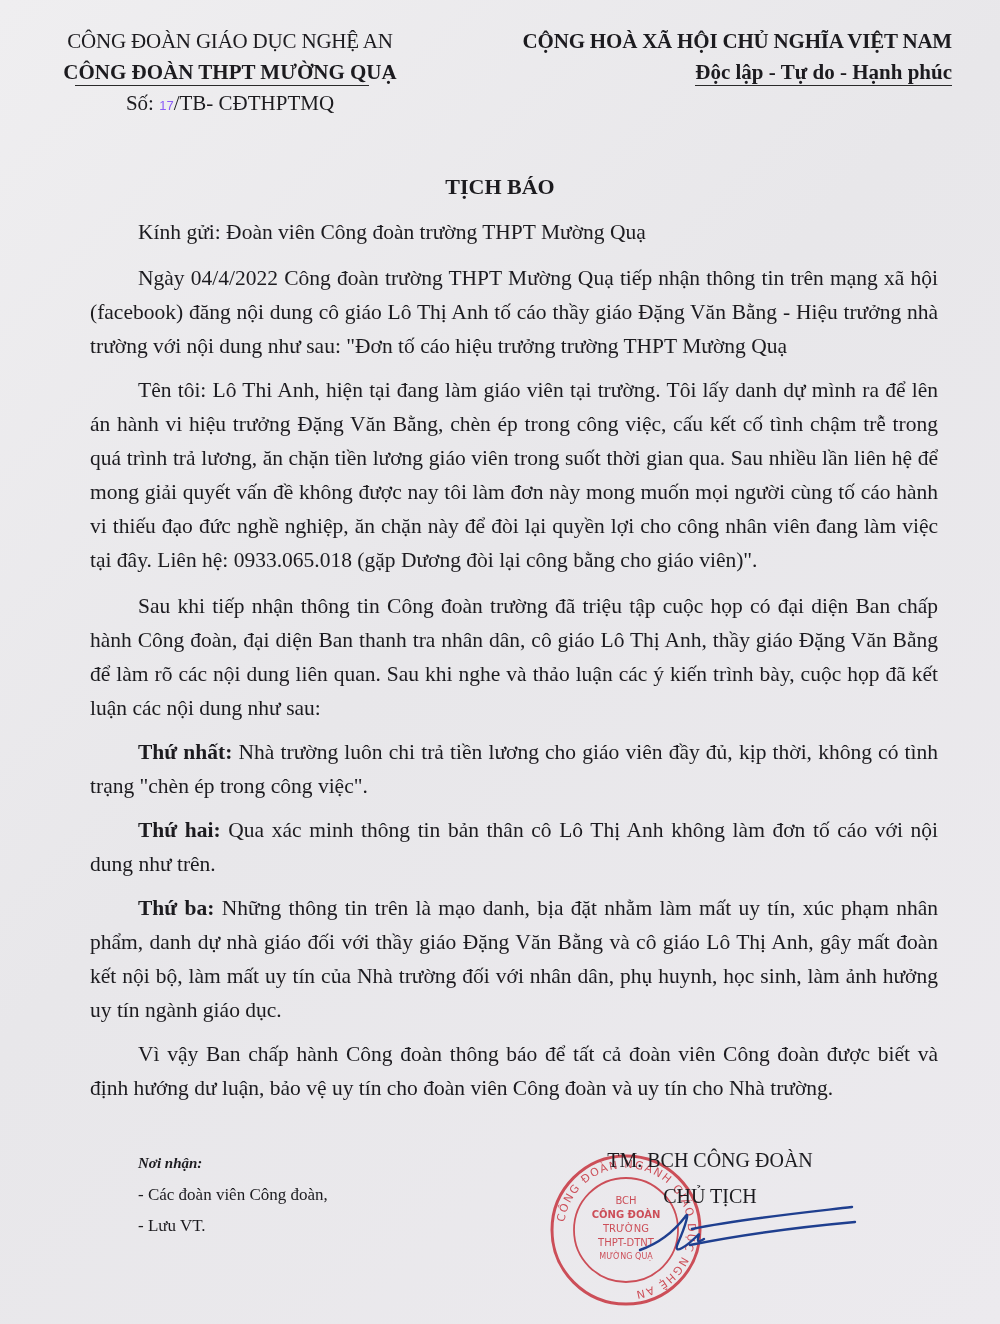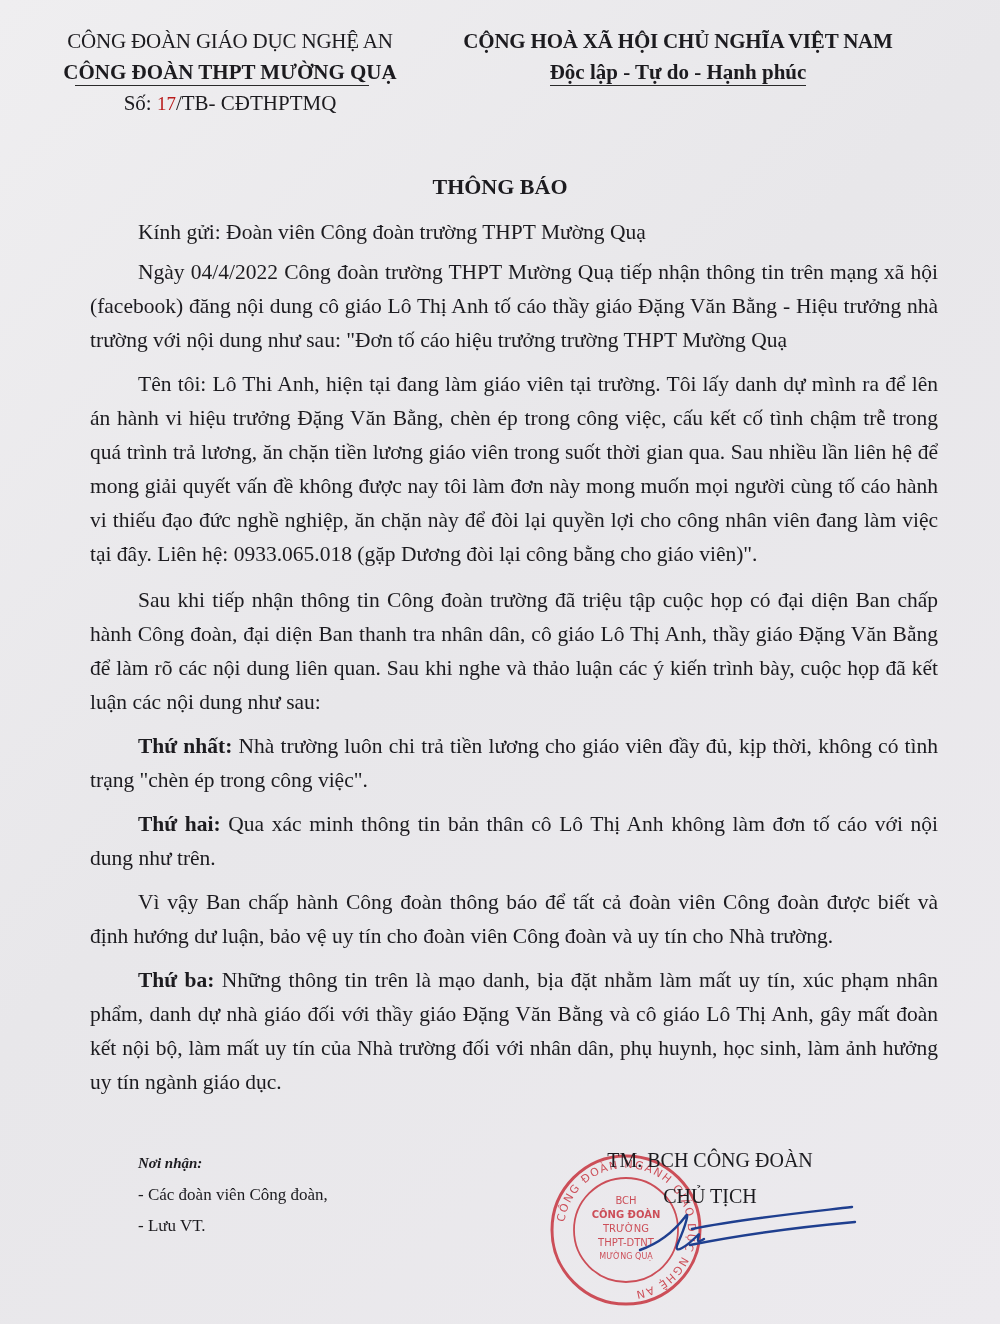--- a/index.html
+++ b/index.html
@@ -39,30 +39,30 @@
     .header-left .org-name::after {
       content: "";
       position: absolute;
       left: 12px; right: 28px;
       bottom: 2px;
       height: 1.5px;
       background: #2a2a2a;
     }
     .header-left .doc-number { }
     .doc-number .handwritten {
-      color: #b91c1c;
-      font-family: Liberation Serif, serif;
-      font-size: 19px;
+      color: #8b5cf6;
+      font-family: Liberation Sans, sans-serif;
+      font-size: 13px;
     }
     .header-right {
       position: absolute;
-      left: 428px;
+      left: 452px;
       top: 26px;
       width: 500px;
-      text-align: center;
+      text-align: right;
       font-size: 21px;
       line-height: 31px;
     }
     .header-right .nation {
       font-weight: bold;
       letter-spacing: -0.2px;
     }
     .header-right .motto {
       font-weight: bold;
       display: inline-block;
@@ -89,21 +89,21 @@
       top: 215px;
       width: 848px;
       font-size: 21.5px;
       line-height: 34px;
       text-align: justify;
     }
     .body p {
       margin: 0 0 10px 0;
       text-indent: 48px;
     }
-    .body p.recipient { margin-bottom: 6px; }
+    .body p.recipient { margin-bottom: 12px; }
     .body p.quote-2 { margin-bottom: 12px; }
     .body b { font-weight: bold; }
     .footer-left {
       position: absolute;
       left: 138px;
       top: 1148px;
       font-size: 17px;
       line-height: 31px;
     }
     .footer-left .label {
@@ -160,31 +160,31 @@
     <div class="doc-number">
       <span>Số: </span><span class="handwritten">17</span><span>/TB- CĐTHPTMQ</span>
     </div>
   </div>
 
   <div class="header-right">
     <div class="nation">CỘNG HOÀ XÃ HỘI CHỦ NGHĨA VIỆT NAM</div>
     <div class="motto">Độc lập - Tự do - Hạnh phúc</div>
   </div>
 
-  <div class="title">THÔNG BÁO</div>
+  <div class="title">TỊCH BÁO</div>
 
   <div class="body">
     <p class="recipient">Kính gửi: Đoàn viên Công đoàn trường THPT Mường Quạ</p>
     <p>Ngày 04/4/2022 Công đoàn trường THPT Mường Quạ tiếp nhận thông tin trên mạng xã hội (facebook) đăng nội dung cô giáo Lô Thị Anh tố cáo thầy giáo Đặng Văn Bằng - Hiệu trưởng nhà trường với nội dung như sau: "Đơn tố cáo hiệu trưởng trường THPT Mường Quạ</p>
     <p class="quote-2">Tên tôi: Lô Thi Anh, hiện tại đang làm giáo viên tại trường. Tôi lấy danh dự mình ra để lên án hành vi hiệu trưởng Đặng Văn Bằng, chèn ép trong công việc, cấu kết cố tình chậm trễ trong quá trình trả lương, ăn chặn tiền lương giáo viên trong suốt thời gian qua. Sau nhiều lần liên hệ để mong giải quyết vấn đề không được nay tôi làm đơn này mong muốn mọi người cùng tố cáo hành vi thiếu đạo đức nghề nghiệp, ăn chặn này để đòi lại quyền lợi cho công nhân viên đang làm việc tại đây. Liên hệ: 0933.065.018 (gặp Dương đòi lại công bằng cho giáo viên)".</p>
     <p>Sau khi tiếp nhận thông tin Công đoàn trường đã triệu tập cuộc họp có đại diện Ban chấp hành Công đoàn, đại diện Ban thanh tra nhân dân, cô giáo Lô Thị Anh, thầy giáo Đặng Văn Bằng để làm rõ các nội dung liên quan. Sau khi nghe và thảo luận các ý kiến trình bày, cuộc họp đã kết luận các nội dung như sau:</p>
     <p><b>Thứ nhất:</b><span> Nhà trường luôn chi trả tiền lương cho giáo viên đầy đủ, kịp thời, không có tình trạng "chèn ép trong công việc".</span></p>
     <p><b>Thứ hai:</b><span> Qua xác minh thông tin bản thân cô Lô Thị Anh không làm đơn tố cáo với nội dung như trên.</span></p>
+    <p><b>Thứ ba:</b><span> Những thông tin trên là mạo danh, bịa đặt nhằm làm mất uy tín, xúc phạm nhân phẩm, danh dự nhà giáo đối với thầy giáo Đặng Văn Bằng và cô giáo Lô Thị Anh, gây mất đoàn kết nội bộ, làm mất uy tín của Nhà trường đối với nhân dân, phụ huynh, học sinh, làm ảnh hưởng uy tín ngành giáo dục.</span></p>
     <p>Vì vậy Ban chấp hành Công đoàn thông báo để tất cả đoàn viên Công đoàn được biết và định hướng dư luận, bảo vệ uy tín cho đoàn viên Công đoàn và uy tín cho Nhà trường.</p>
-    <p><b>Thứ ba:</b><span> Những thông tin trên là mạo danh, bịa đặt nhằm làm mất uy tín, xúc phạm nhân phẩm, danh dự nhà giáo đối với thầy giáo Đặng Văn Bằng và cô giáo Lô Thị Anh, gây mất đoàn kết nội bộ, làm mất uy tín của Nhà trường đối với nhân dân, phụ huynh, học sinh, làm ảnh hưởng uy tín ngành giáo dục.</span></p>
   </div>
 
   <div class="footer-left">
     <div class="label">Nơi nhận:</div>
     <div>- Các đoàn viên Công đoàn,</div>
     <div>- Lưu VT.</div>
   </div>
 
   <svg class="stamp" viewBox="0 0 156 156">
     <defs>

